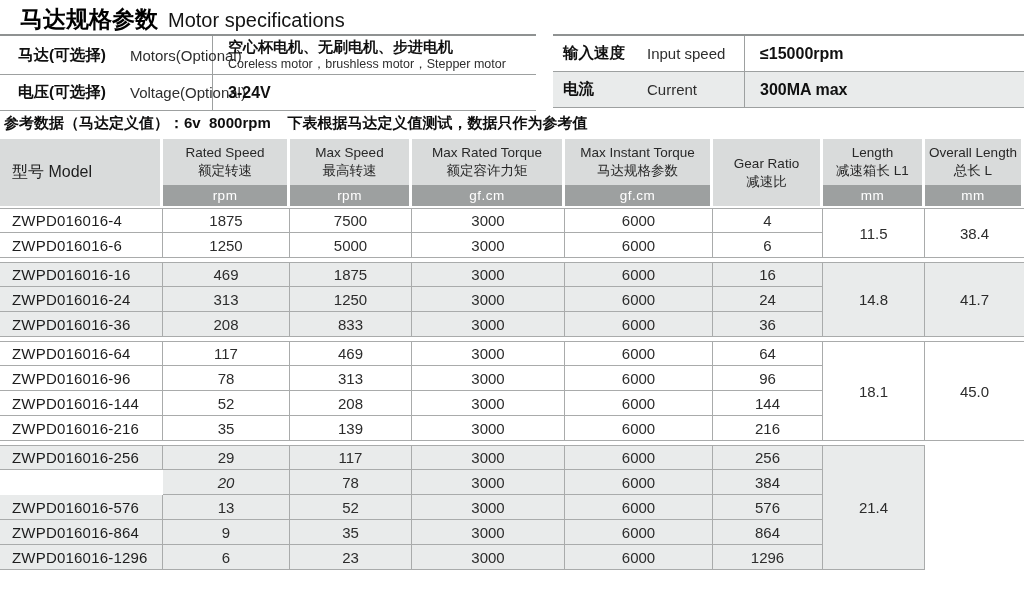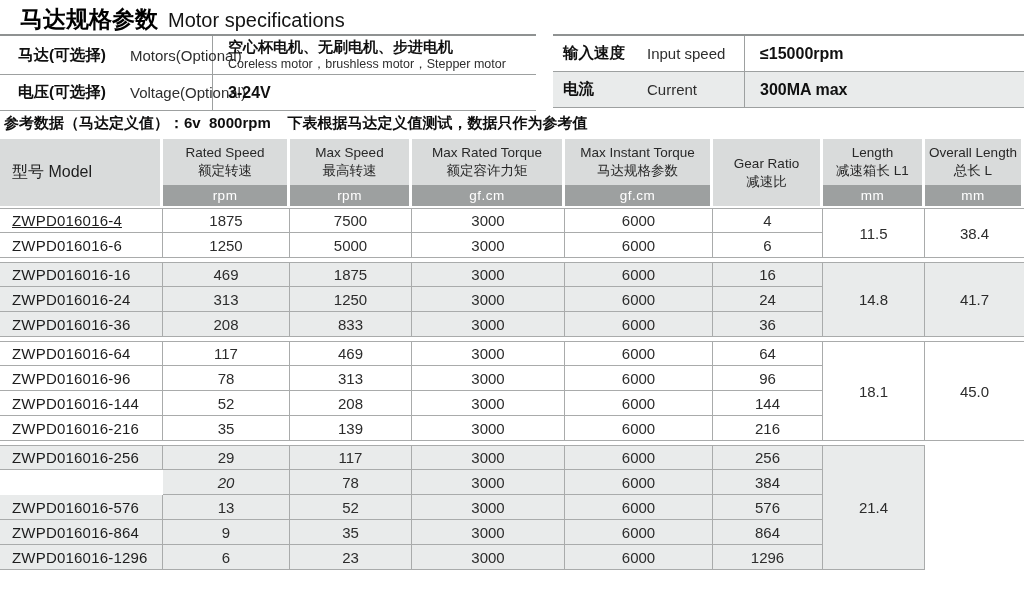--- a/index.html
+++ b/index.html
@@ -136,21 +136,21 @@
       <div class="gc h-top" style="grid-area: 1 / 7;">
         <span class="l1">Length</span>
         <span class="l2">减速箱长 L1</span>
       </div>
       <div class="gc h-unit" style="grid-area: 2 / 7;">mm</div>
       <div class="gc h-top" style="grid-area: 1 / 8;">
         <span class="l1">Overall Length</span>
         <span class="l2">总长 L</span>
       </div>
       <div class="gc h-unit" style="grid-area: 2 / 8;">mm</div>
-      <div class="bc model gtop" style="grid-area: 3 / 1; text-decoration: underline;">ZWPD016016-4</div>
+      <div class="bc model gtop" style="grid-area: 3 / 1;">ZWPD016016-4</div>
       <div class="bc gtop" style="grid-area: 3 / 2;">1875</div>
       <div class="bc gtop" style="grid-area: 3 / 3;">7500</div>
       <div class="bc gtop" style="grid-area: 3 / 4;">3000</div>
       <div class="bc gtop" style="grid-area: 3 / 5;">6000</div>
       <div class="bc gtop" style="grid-area: 3 / 6;">4</div>
       <div class="bc gtop" style="grid-area: 3 / 7 / span 2;">11.5</div>
       <div class="bc last gtop" style="grid-area: 3 / 8 / span 2;">38.4</div>
       <div class="bc model" style="grid-area: 4 / 1;">ZWPD016016-6</div>
       <div class="bc" style="grid-area: 4 / 2;">1250</div>
       <div class="bc" style="grid-area: 4 / 3;">5000</div>

